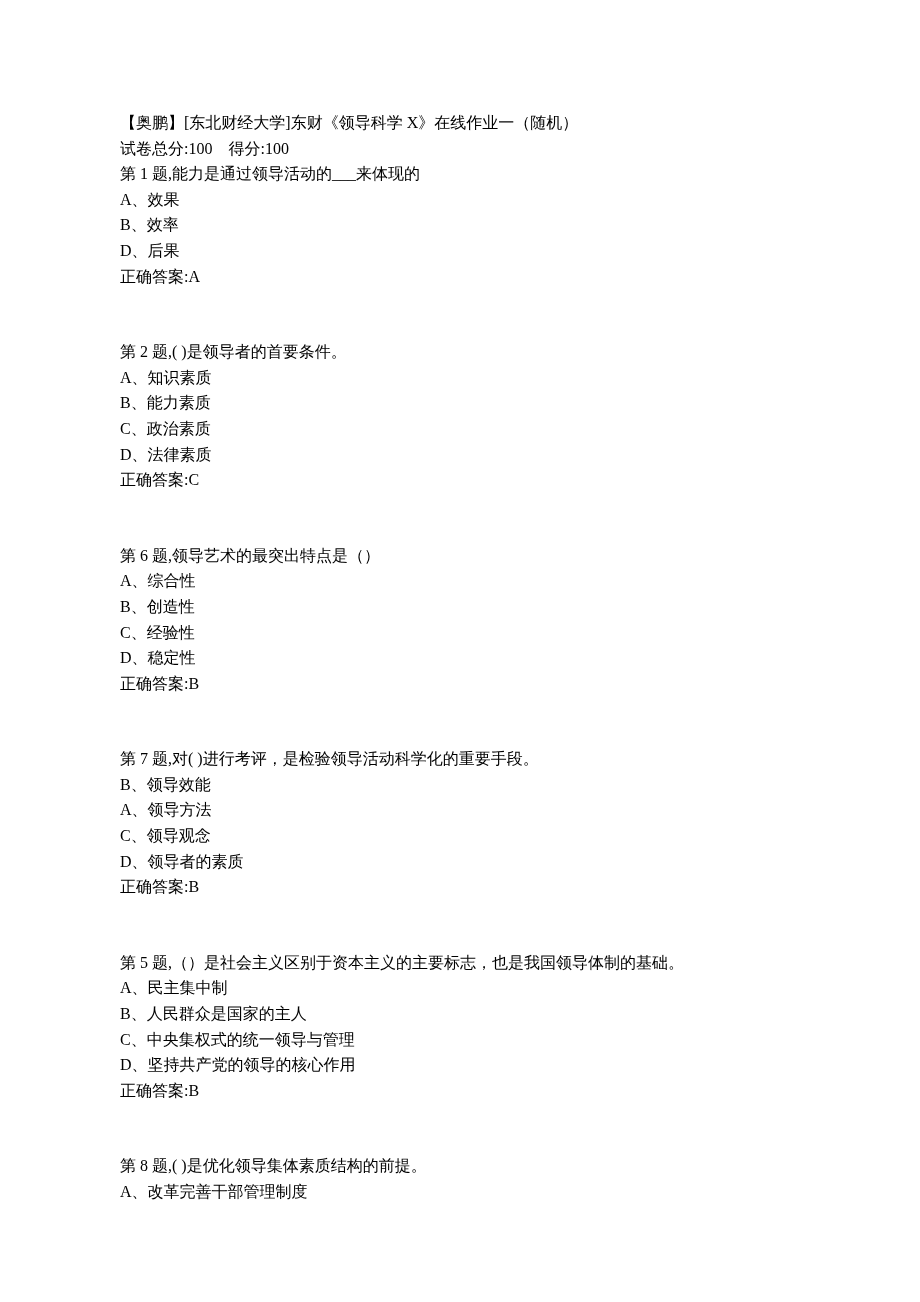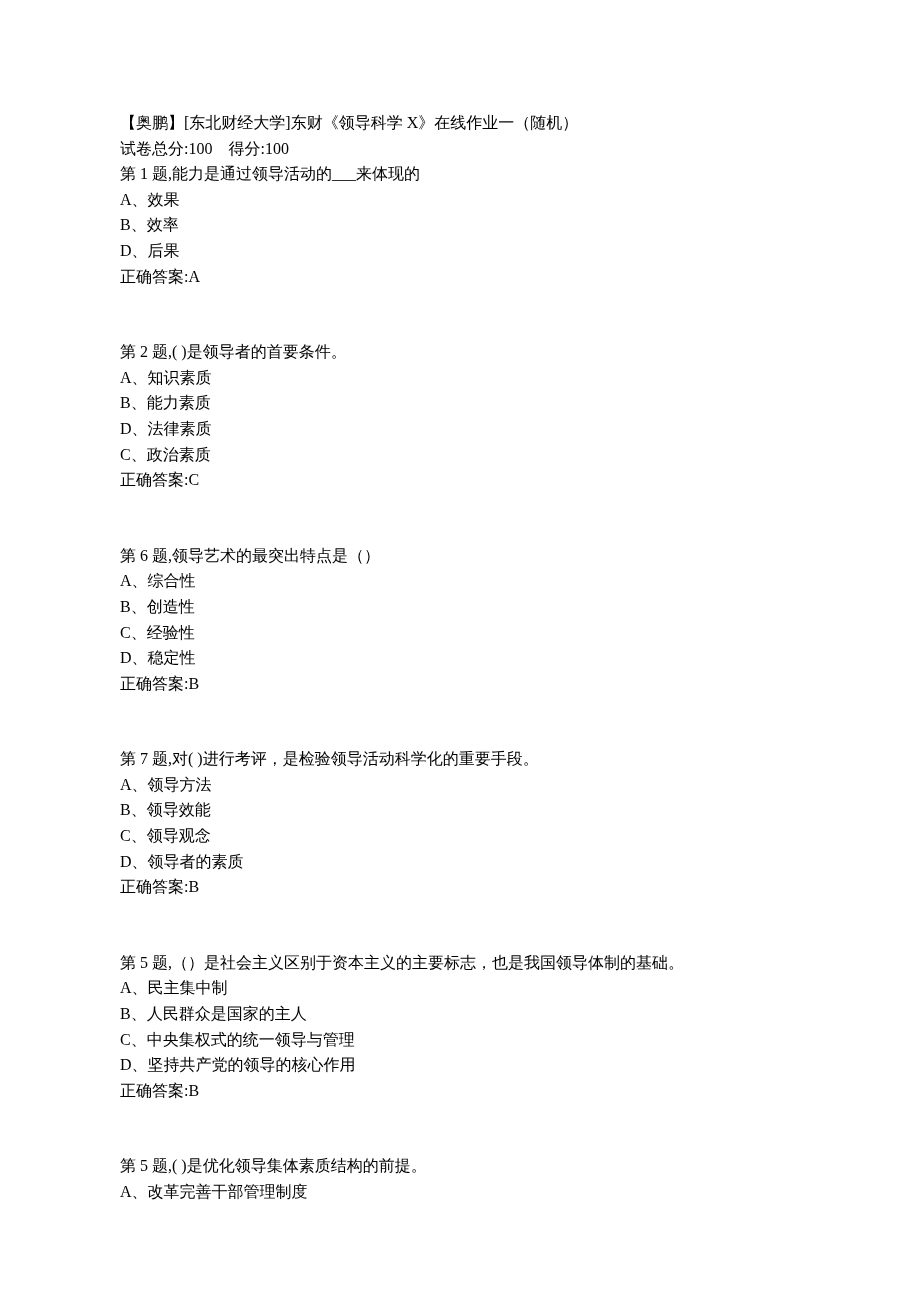--- a/index.html
+++ b/index.html
@@ -34,48 +34,48 @@
   <p class="line">A、效果</p>
   <p class="line">B、效率</p>
   <p class="line">D、后果</p>
   <p class="line">正确答案:A</p>
 </div>
 
 <div class="block">
   <p class="line">第 2 题,( )是领导者的首要条件。</p>
   <p class="line">A、知识素质</p>
   <p class="line">B、能力素质</p>
+  <p class="line">C、政治素质</p>
   <p class="line">D、法律素质</p>
-  <p class="line">C、政治素质</p>
   <p class="line">正确答案:C</p>
 </div>
 
 <div class="block">
   <p class="line">第 6 题,领导艺术的最突出特点是（）</p>
   <p class="line">A、综合性</p>
   <p class="line">B、创造性</p>
   <p class="line">C、经验性</p>
   <p class="line">D、稳定性</p>
   <p class="line">正确答案:B</p>
 </div>
 
 <div class="block">
   <p class="line">第 7 题,对( )进行考评，是检验领导活动科学化的重要手段。</p>
+  <p class="line">B、领导效能</p>
   <p class="line">A、领导方法</p>
-  <p class="line">B、领导效能</p>
   <p class="line">C、领导观念</p>
   <p class="line">D、领导者的素质</p>
   <p class="line">正确答案:B</p>
 </div>
 
 <div class="block">
   <p class="line">第 5 题,（）是社会主义区别于资本主义的主要标志，也是我国领导体制的基础。</p>
   <p class="line">A、民主集中制</p>
   <p class="line">B、人民群众是国家的主人</p>
   <p class="line">C、中央集权式的统一领导与管理</p>
   <p class="line">D、坚持共产党的领导的核心作用</p>
   <p class="line">正确答案:B</p>
 </div>
 
 <div class="block">
-  <p class="line">第 5 题,( )是优化领导集体素质结构的前提。</p>
+  <p class="line">第 8 题,( )是优化领导集体素质结构的前提。</p>
   <p class="line">A、改革完善干部管理制度</p>
 </div>
 
 </body></html>

